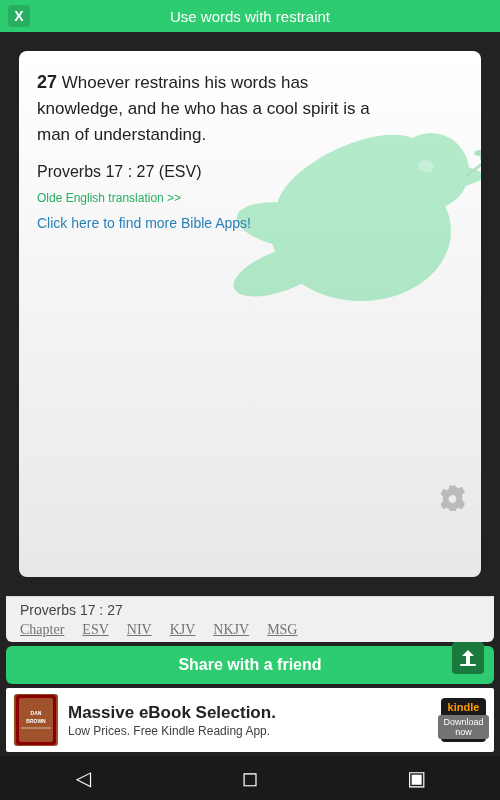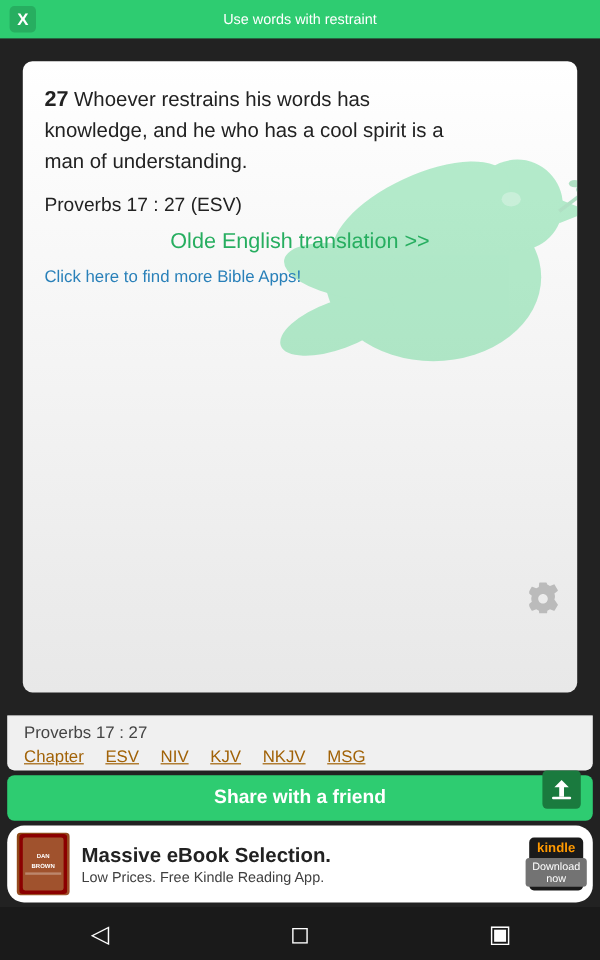--- a/index.html
+++ b/index.html
@@ -32,21 +32,21 @@
       border-radius: 4px;
       display: flex;
       align-items: center;
       justify-content: center;
       color: white;
       font-weight: bold;
       font-size: 14px;
     }
     #top-bar-title {
       color: white;
-      font-size: 12px;
+      font-size: 15px;
       font-weight: 500;
     }
 
     
     #main-card {
       flex: 1;
       background: linear-gradient(180deg, #ffffff 0%, #e8e8e8 100%);
       margin: 19px;
       border-radius: 8px;
       padding: 18px 18px 14px 18px;
@@ -85,27 +85,26 @@
       font-size: 16px;
       color: #222;
       margin-top: 16px;
       font-weight: 400;
       position: relative;
       z-index: 2;
     }
 
     #old-english-link {
       color: #27ae60;
-      font-size: 18px;
+      font-size: 12px;
       margin-top: 10px;
       cursor: pointer;
       position: relative;
       z-index: 2;
       text-decoration: none;
-      text-align: center;
     }
 
     #bible-apps-link {
       color: #2980b9;
       font-size: 14px;
       margin-top: 10px;
       cursor: pointer;
       position: relative;
       z-index: 2;
       text-decoration: none;
@@ -142,25 +141,26 @@
       color: #444;
       margin-bottom: 4px;
       font-weight: 500;
     }
     #nav-links {
       display: flex;
       gap: 18px;
       align-items: center;
     }
     .nav-link {
-      color: #a16207;
+      color: #737373;
       font-size: 14px;
       font-weight: 500;
       cursor: pointer;
       text-decoration: underline;
+      font-family: Liberation Serif, serif;
     }
 
     
     #share-bar {
       background: #2ecc71;
       margin: 4px 6px 4px 6px;
       border-radius: 6px;
       display: flex;
       align-items: flex-end;
       justify-content: center;
@@ -184,21 +184,21 @@
       align-items: center;
       justify-content: center;
       color: white;
       font-size: 16px;
     }
 
     
     #ad-banner {
       background: white;
       margin: 0 6px 4px 6px;
-      border-radius: 14px;
+      border-radius: 2px;
       display: flex;
       align-items: center;
       padding: 6px 8px;
       gap: 10px;
       min-height: 58px;
     }
     #ad-book-img {
       width: 44px;
       height: 52px;
       background: linear-gradient(135deg, #8B4513, #A0522D);

